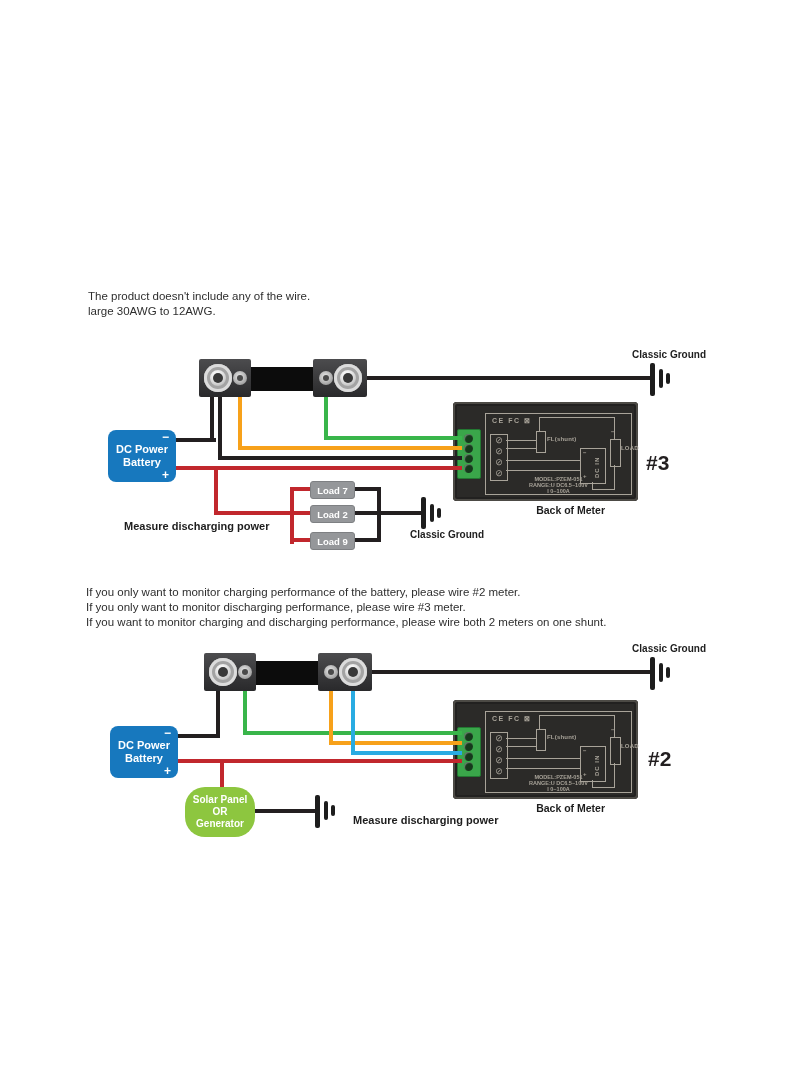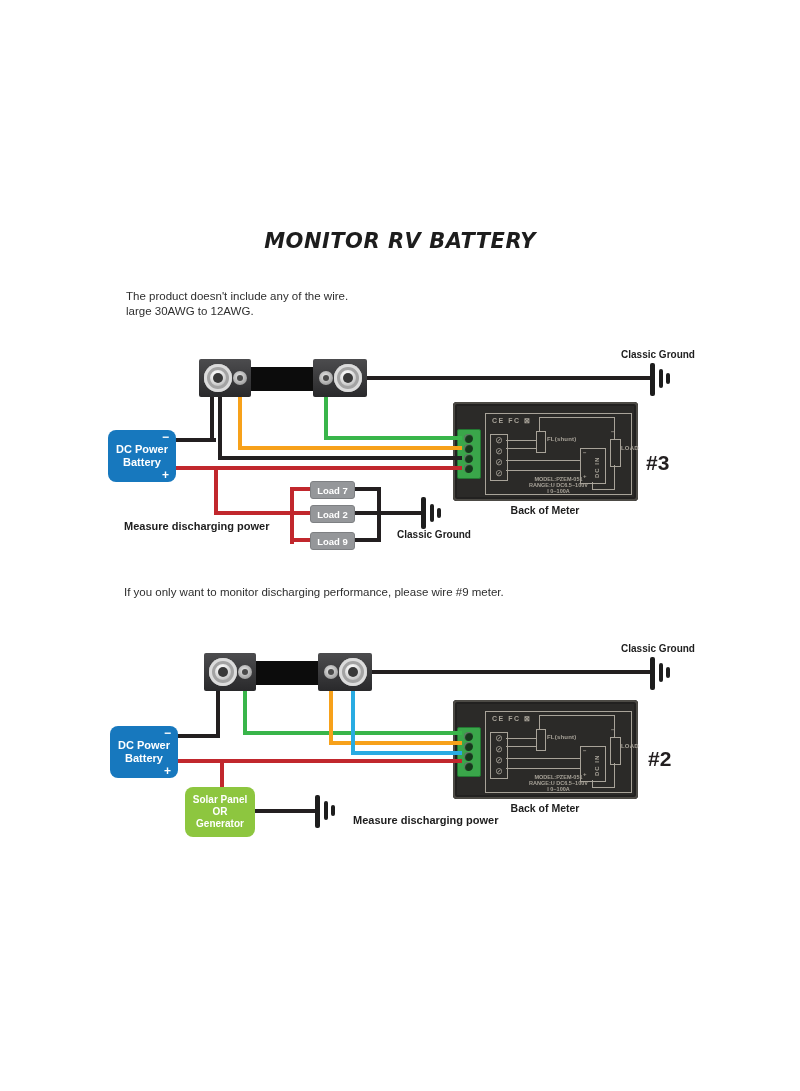--- a/index.html
+++ b/index.html
@@ -3,21 +3,21 @@
 <meta charset="utf-8">
 <style>
   html,body{margin:0;padding:0;background:#ffffff;}
   .canvas{position:relative;width:800px;height:1091px;background:#ffffff;overflow:hidden;
           font-family:"Liberation Sans",sans-serif;color:#1d1d1d;}
   
   .title{position:absolute;left:0;top:229px;width:800px;text-align:center;
          font-family:"DejaVu Sans",sans-serif;font-weight:800;font-style:italic;
          font-size:21px;letter-spacing:.5px;color:#1d1d1d;}
   
-  .para{position:absolute;font-size:11.5px;line-height:15.2px;color:#2e2e2e;white-space:nowrap;margin-left:38px;}
+  .para{position:absolute;font-size:11.5px;line-height:15.2px;color:#2e2e2e;white-space:nowrap;}
   
   .w{position:absolute;z-index:2;}
   .wh{height:4px;}  .wv{width:4px;}
   .c-bk{background:#231f20;} .c-rd{background:#c1272d;} .c-or{background:#f7a11a;}
   .c-gr{background:#39b54a;} .c-bl{background:#29abe2;}
   
   .shblock{position:absolute;width:52px;height:38px;border-radius:2px;z-index:3;
            background:linear-gradient(#4c4c4e,#29292b);}
   .shbar{position:absolute;height:24px;background:#0c0c0c;z-index:3;}
   .bolt{position:absolute;width:28px;height:28px;border-radius:50%;z-index:4;
@@ -35,21 +35,21 @@
   .solar{position:absolute;width:70px;height:50px;background:#8dc63f;border-radius:8px;z-index:3;
          color:#fff;font-weight:700;font-size:10px;line-height:12px;
          display:flex;flex-direction:column;align-items:center;justify-content:center;text-align:center;}
   .load{position:absolute;left:310px;width:43px;height:16px;background:#95979a;border:1px solid #7e8083;
         border-radius:3px;z-index:3;color:#fff;font-weight:700;font-size:9.5px;
         display:flex;align-items:center;justify-content:center;}
   
   .gnd{position:absolute;background:#1d1d1d;border-radius:2px;z-index:3;}
   
   .lbl{position:absolute;font-weight:700;color:#1d1d1d;font-size:11px;white-space:nowrap;z-index:5;}
-  .lbl-c{text-align:center;white-space:normal;}
+  .lbl-c{text-align:right;white-space:normal;}
   .lbl-sm{font-size:10px;}
   .tag{position:absolute;font-weight:800;font-size:21px;color:#231f20;z-index:5;}
   
   .meter{position:absolute;width:185px;height:99px;background:#2b2a28;border-radius:4px;z-index:1;
          box-shadow:inset 0 0 0 2px #4c4a45, inset 0 0 0 4px #222120;}
   .tblock{position:absolute;left:4px;top:27px;width:22px;height:48px;background:#3aa64a;
           border:1px solid #237832;border-radius:2px;z-index:3;}
   .thole{position:absolute;left:6px;width:9px;height:9px;border-radius:50%;background:#163a1c;
          box-shadow:inset 1px 1px 1px rgba(255,255,255,.35);}
   .print{position:absolute;left:32px;top:11px;width:145px;height:80px;border:1px solid #a8a399;}
@@ -63,21 +63,20 @@
   .dcin-txt{position:absolute;left:13px;top:29px;transform:rotate(-90deg);transform-origin:0 0;
             color:#a8a399;font-size:6px;font-weight:700;letter-spacing:1px;white-space:nowrap;}
   .pmodel{position:absolute;left:5px;top:62px;width:135px;text-align:center;color:#a8a399;
           font-size:6px;line-height:6.5px;font-weight:700;transform:scale(.92);transform-origin:center top;}
 </style>
 </head>
 <body>
 
 <div class="canvas">
 
-  <div class="title">MONITOR RV BATTERY</div>
 
   <div class="para" style="left:88px;top:289px;">
     <div>The product doesn't include any of the wire.</div>
     <div>large 30AWG to 12AWG.</div>
   </div>
 
   <div class="w wh c-bk" style="left:174px;top:438px;width:42px;"></div>
   <div class="w wv c-bk" style="left:210px;top:378px;height:64px;"></div>
   <div class="w wv c-bk" style="left:218px;top:378px;height:82px;"></div>
   <div class="w wh c-bk" style="left:218px;top:456px;width:244px;"></div>
@@ -167,21 +166,23 @@
       <div class="pline" style="left:106px;top:68px;width:1px;height:8px;"></div>
       <div class="pmodel">
         <div>MODEL:PZEM-051</div>
         <div>RANGE:U DC6.5~100V</div>
         <div>I 0~100A</div>
       </div>
     </div>
   </div>
 
   <div class="para" style="left:86px;top:585px;">
-    <div>If you only want to monitor discharging performance, please wire #9 meter.</div>
+    <div>If you only want to monitor charging performance of the battery, please wire #2 meter.</div>
+    <div>If you only want to monitor discharging performance, please wire #3 meter.</div>
+    <div>If you want to monitor charging and discharging performance, please wire both 2 meters on one shunt.</div>
   </div>
 
   <div class="w wh c-bk" style="left:176px;top:734px;width:42px;"></div>
   <div class="w wv c-bk" style="left:216px;top:672px;height:66px;"></div>
   <div class="w wv c-gr" style="left:243px;top:674px;height:61px;"></div>
   <div class="w wh c-gr" style="left:243px;top:731px;width:219px;"></div>
   <div class="w wv c-or" style="left:329px;top:674px;height:71px;"></div>
   <div class="w wh c-or" style="left:329px;top:741px;width:133px;"></div>
   <div class="w wv c-bl" style="left:351px;top:674px;height:81px;"></div>
   <div class="w wh c-bl" style="left:351px;top:751px;width:111px;"></div>
@@ -198,21 +199,21 @@
   <div class="screw" style="left:324px;top:665px;"></div>
   <div class="bolt" style="left:339px;top:658px;"></div>
 
   <div class="battery" style="left:110px;top:726px;">
     <span class="pole" style="top:1px;">−</span>
     <span>DC Power</span>
     <span>Battery</span>
     <span class="pole" style="bottom:1px;">+</span>
   </div>
 
-  <div class="solar" style="left:185px;top:787px;">
+  <div class="solar" style="left:185px;top:787px;border-radius:20px;">
     <span>Solar Panel</span>
     <span>OR</span>
     <span>Generator</span>
   </div>
 
   <div class="gnd" style="left:315px;top:795px;width:5px;height:33px;"></div>
   <div class="gnd" style="left:324px;top:801px;width:4px;height:19px;"></div>
   <div class="gnd" style="left:331px;top:805px;width:4px;height:11px;"></div>
   <div class="gnd" style="left:650px;top:657px;width:5px;height:33px;"></div>
   <div class="gnd" style="left:659px;top:663px;width:4px;height:19px;"></div>

